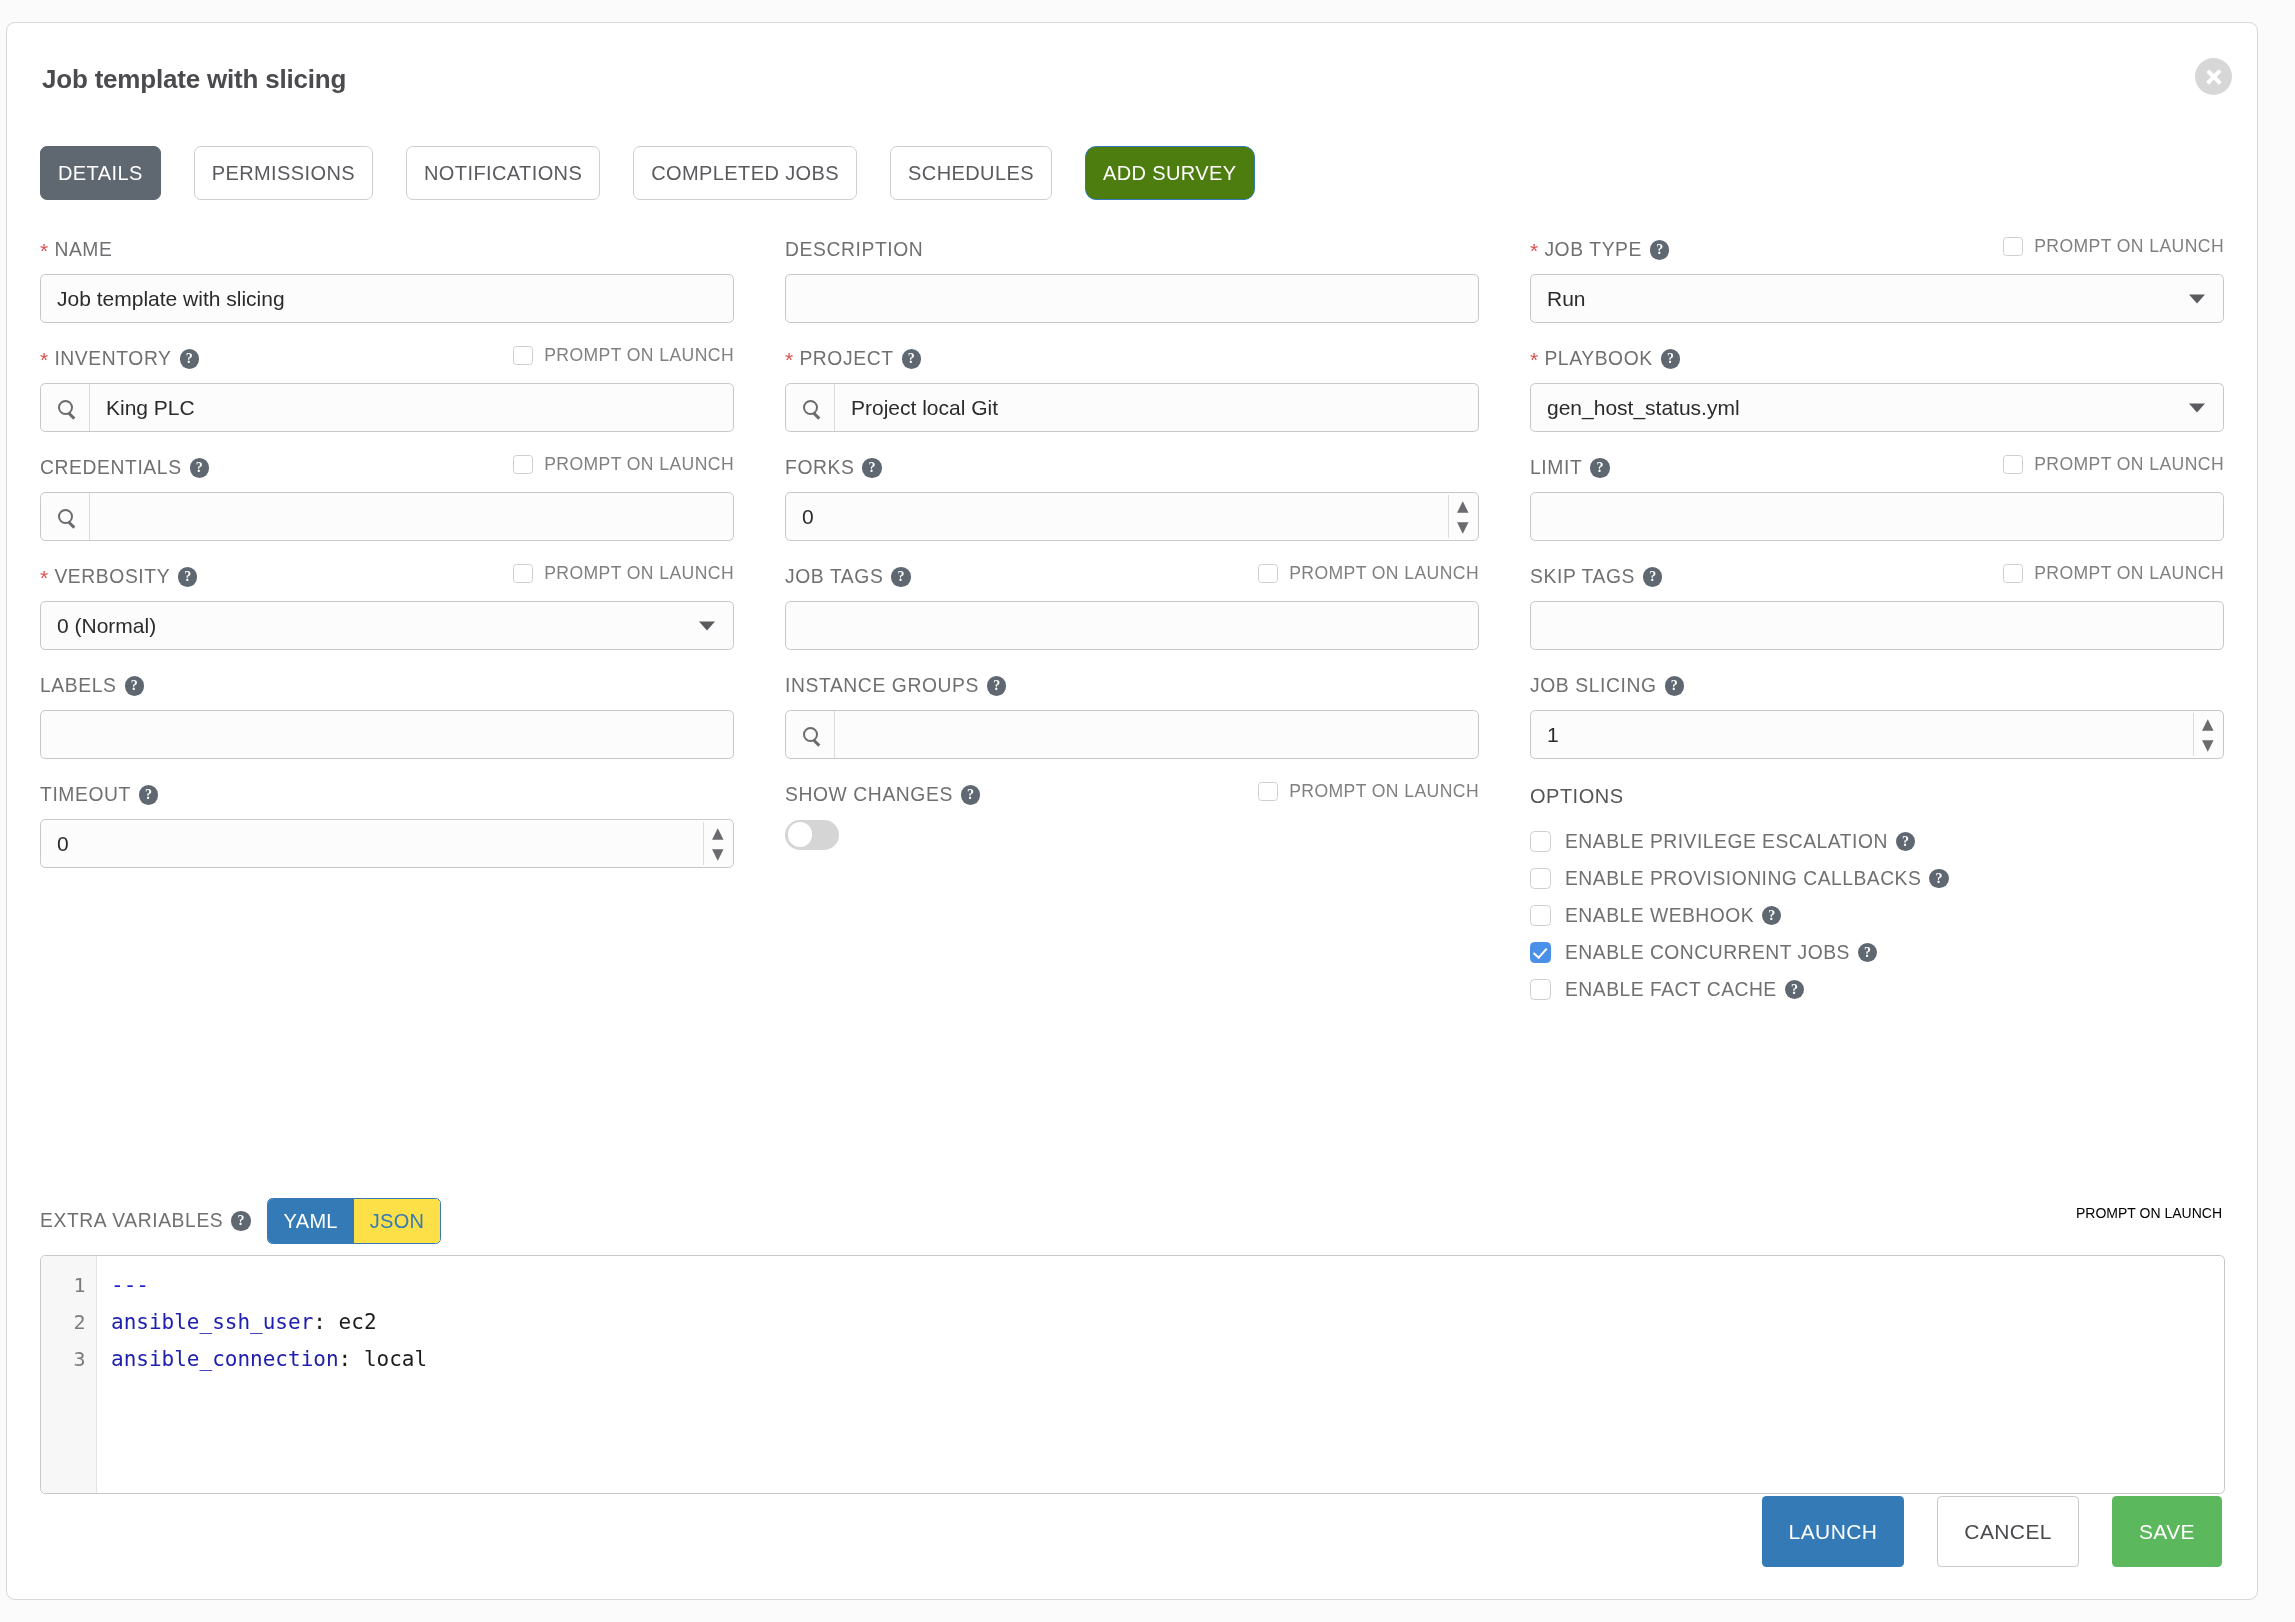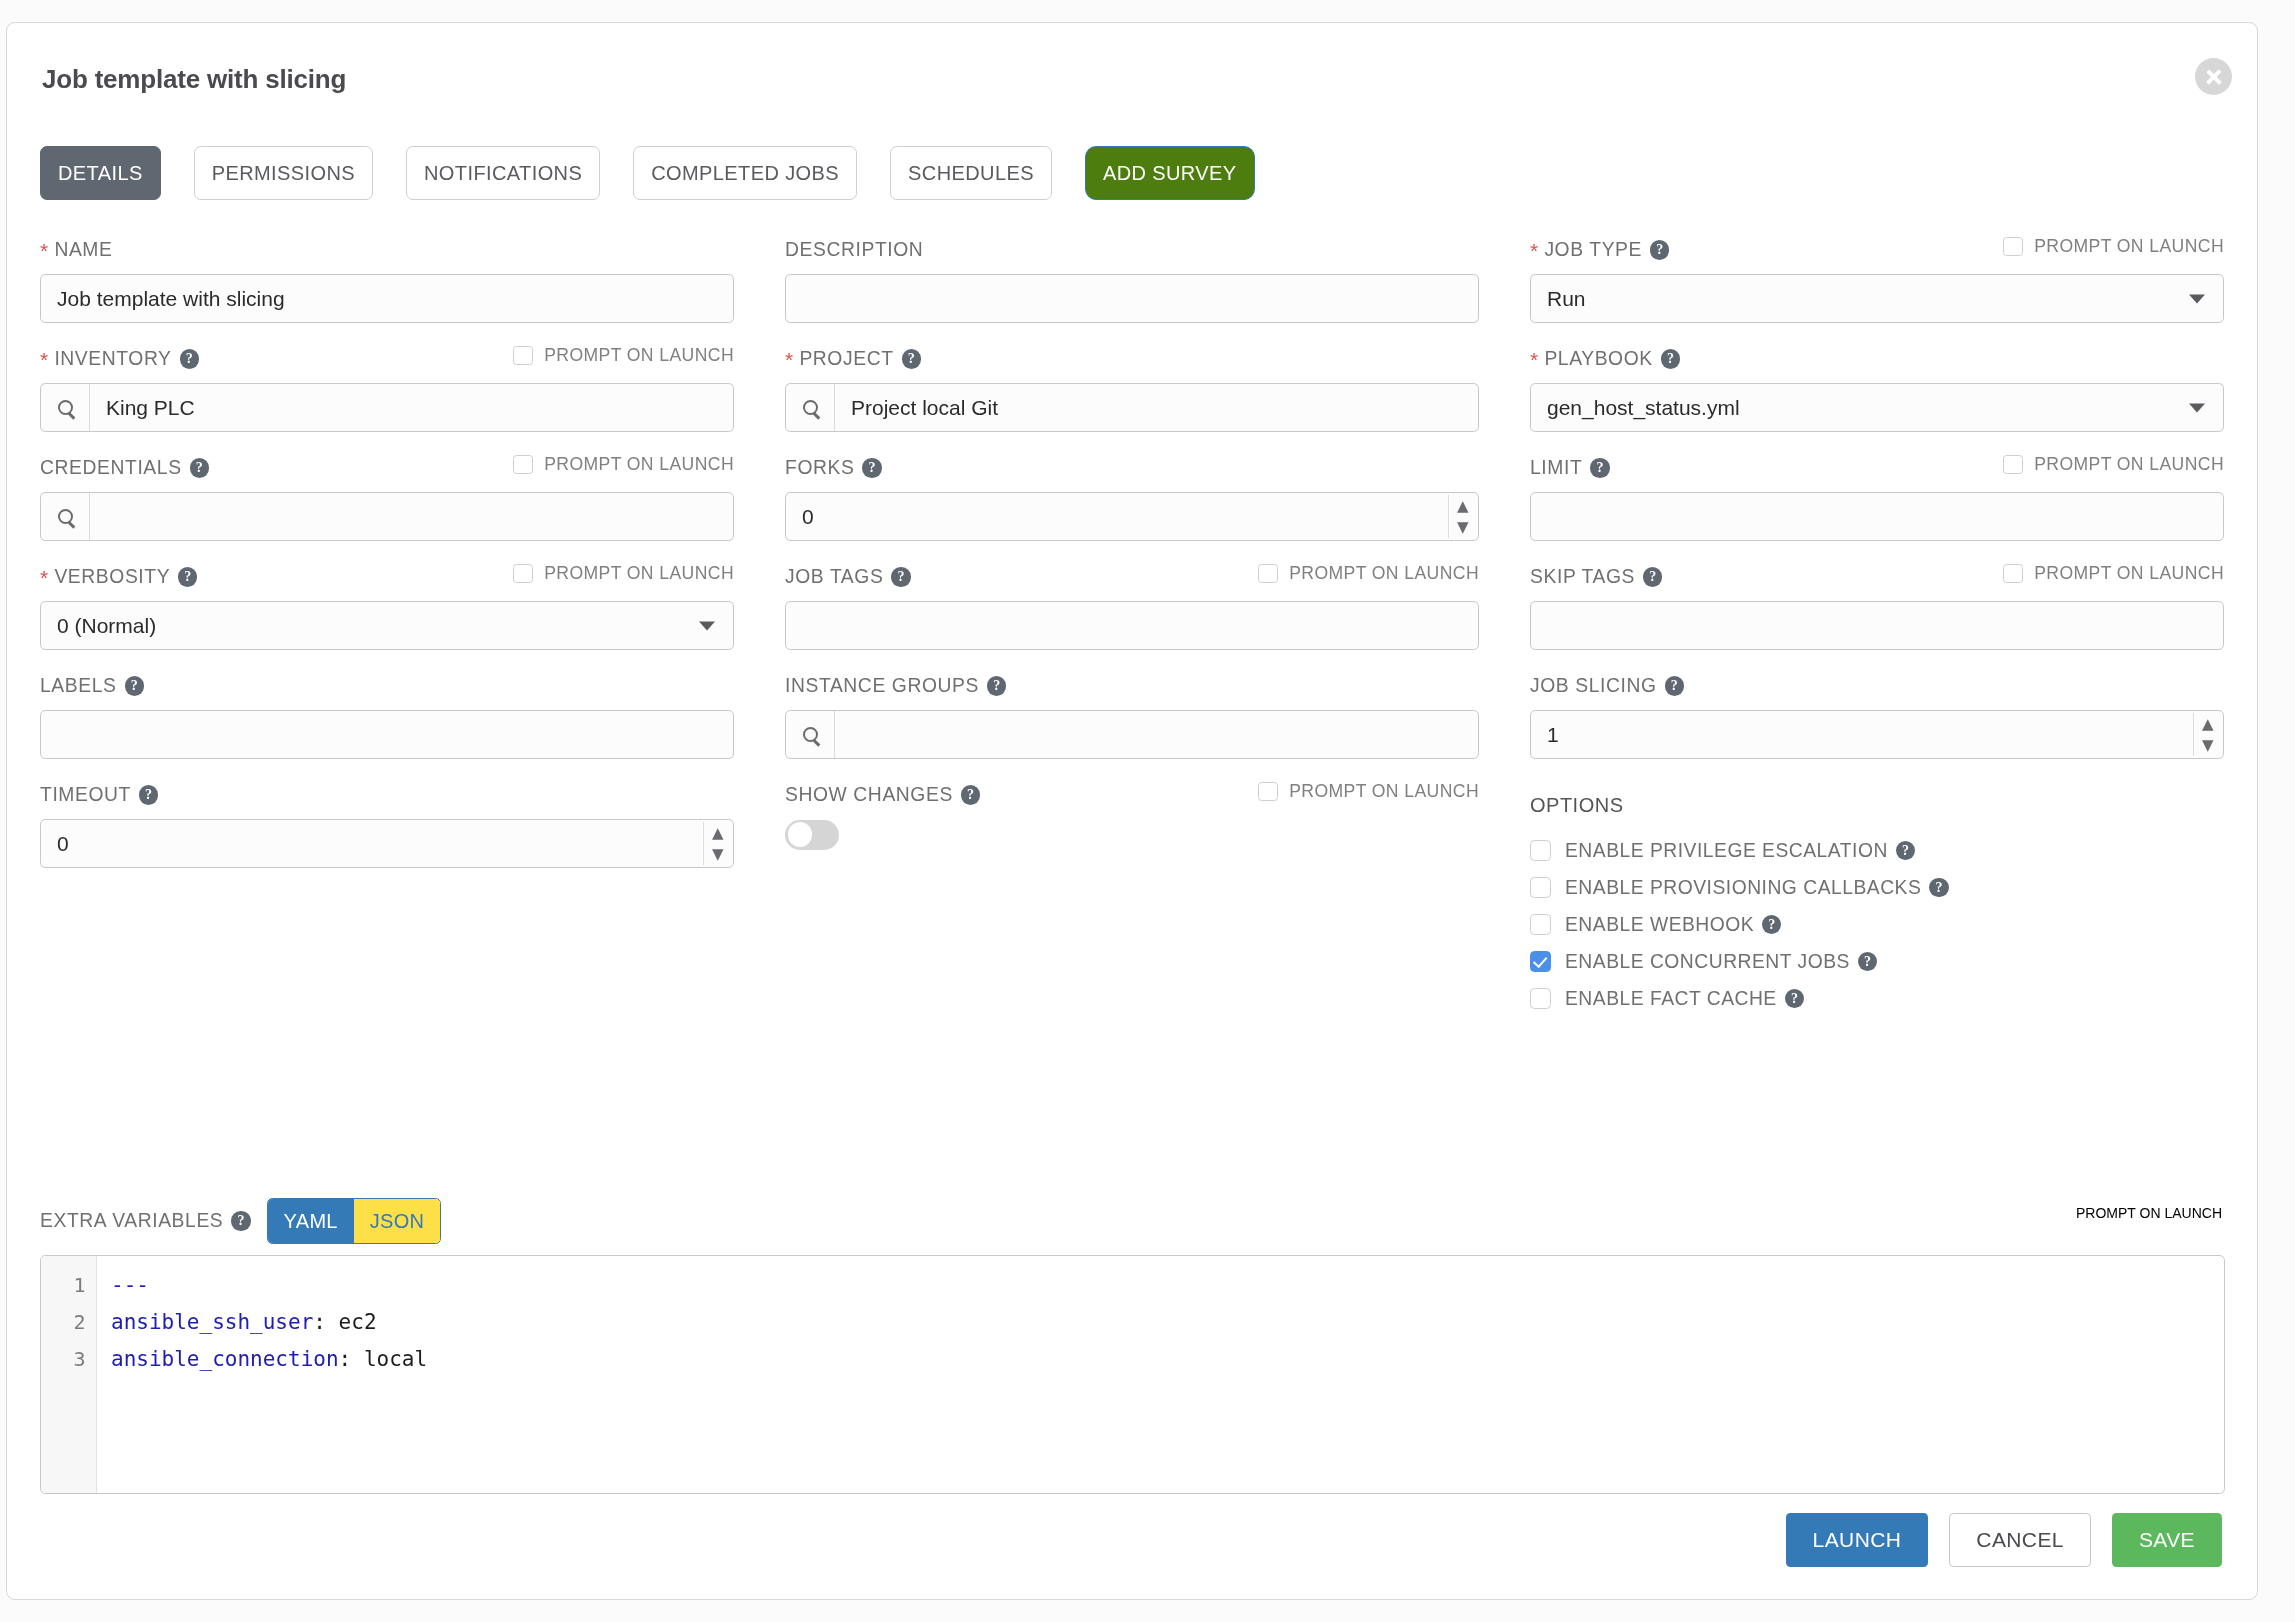--- a/index.html
+++ b/index.html
@@ -209,21 +209,21 @@
     width: 24.6px; height: 24.6px;
     border-radius: 50%;
     background: #ffffff;
   }
 
   .options-title {
     font-size: 20px;
     color: #555558;
     letter-spacing: 0.5px;
     margin-bottom: 15px;
-    margin-top: 15px;
+    margin-top: 6px;
   }
   .opt-row {
     display: flex; align-items: center;
     height: 37px;
   }
   .opt-cb {
     width: 21px; height: 21px;
     border: 1.8px solid #cfcfcf;
     border-radius: 4.4px;
     background: #fff;
@@ -317,28 +317,29 @@
   .code .key { color: #2020b0; }
   .code .val { color: #1c1c1c; }
   .code .colon { color: #1c1c1c; }
 
   .footer {
     position: absolute;
     right: 35px; bottom: 32px;
     display: flex; gap: 21px;
   }
   .btn {
-    height: 54px;
+    height: 71px;
     padding: 0 26px;
     display: flex; align-items: center; justify-content: center;
     border-radius: 4.4px;
     font-size: 21px;
     letter-spacing: 0.4px;
     cursor: pointer;
     border: 1.8px solid transparent;
+    margin-left: 12px;
   }
   .btn.launch { background: #337ab7; color: #fff; }
   .btn.cancel { background: #fff; color: #4a4a4f; border-color: #c7c7c7; }
   .btn.save   { background: #5cb85c; color: #fff; }
 </style>
 </head>
 <body>
 
 <div class="card">
 

